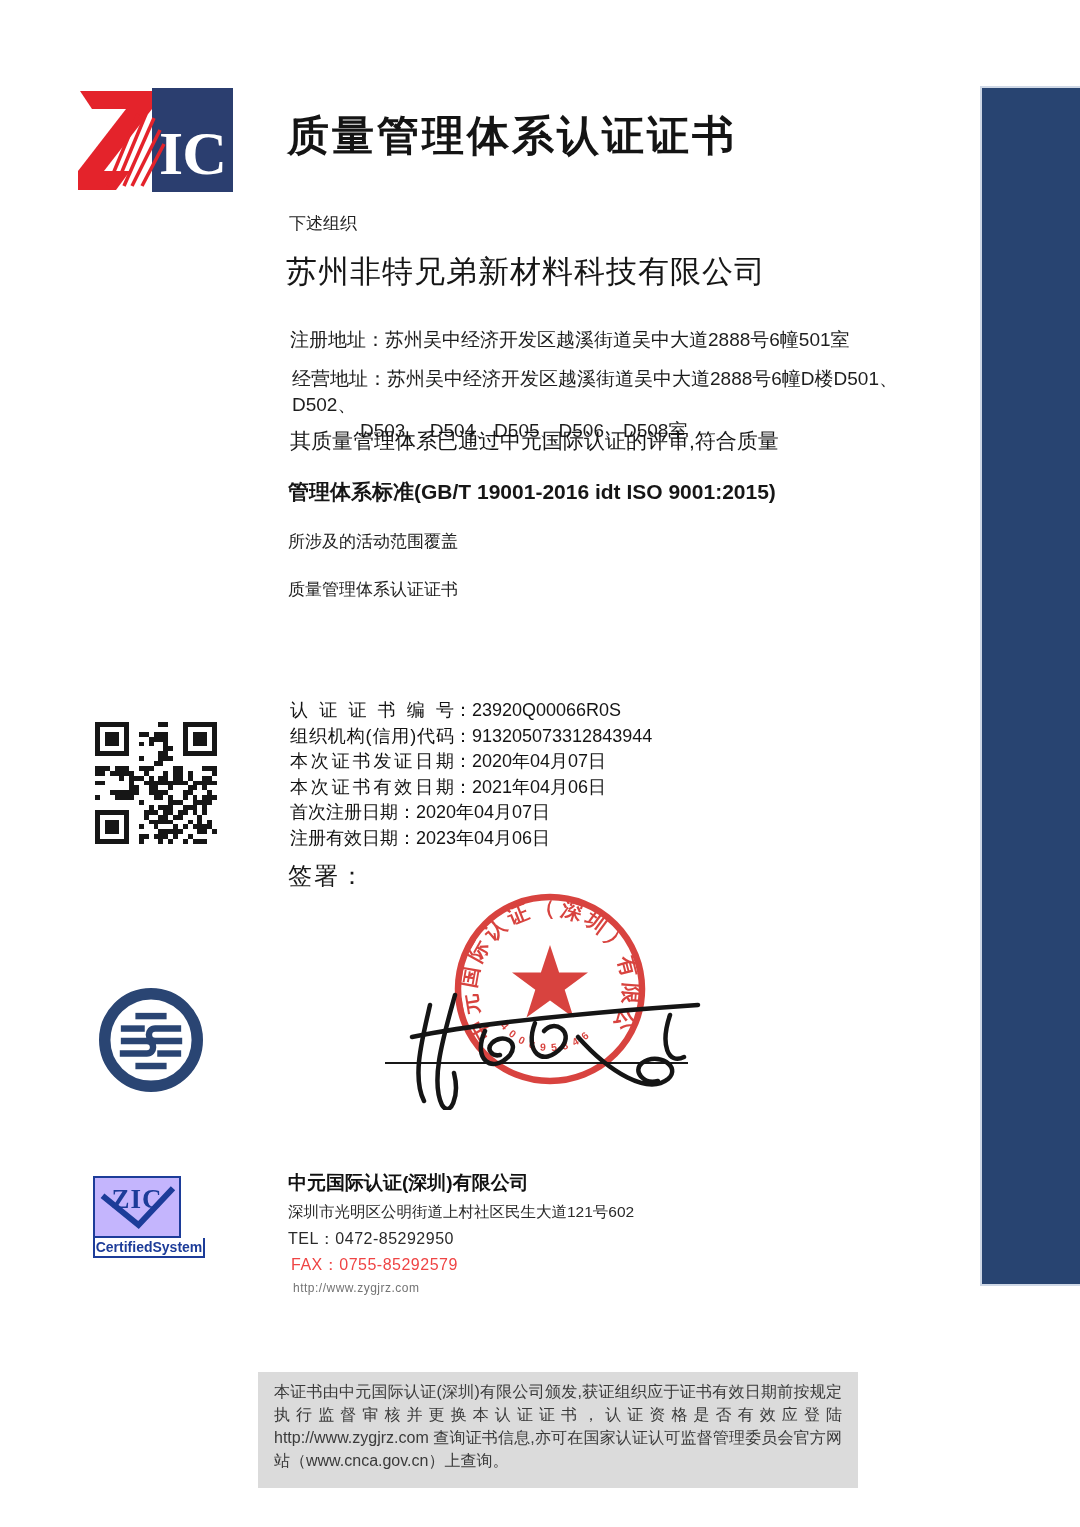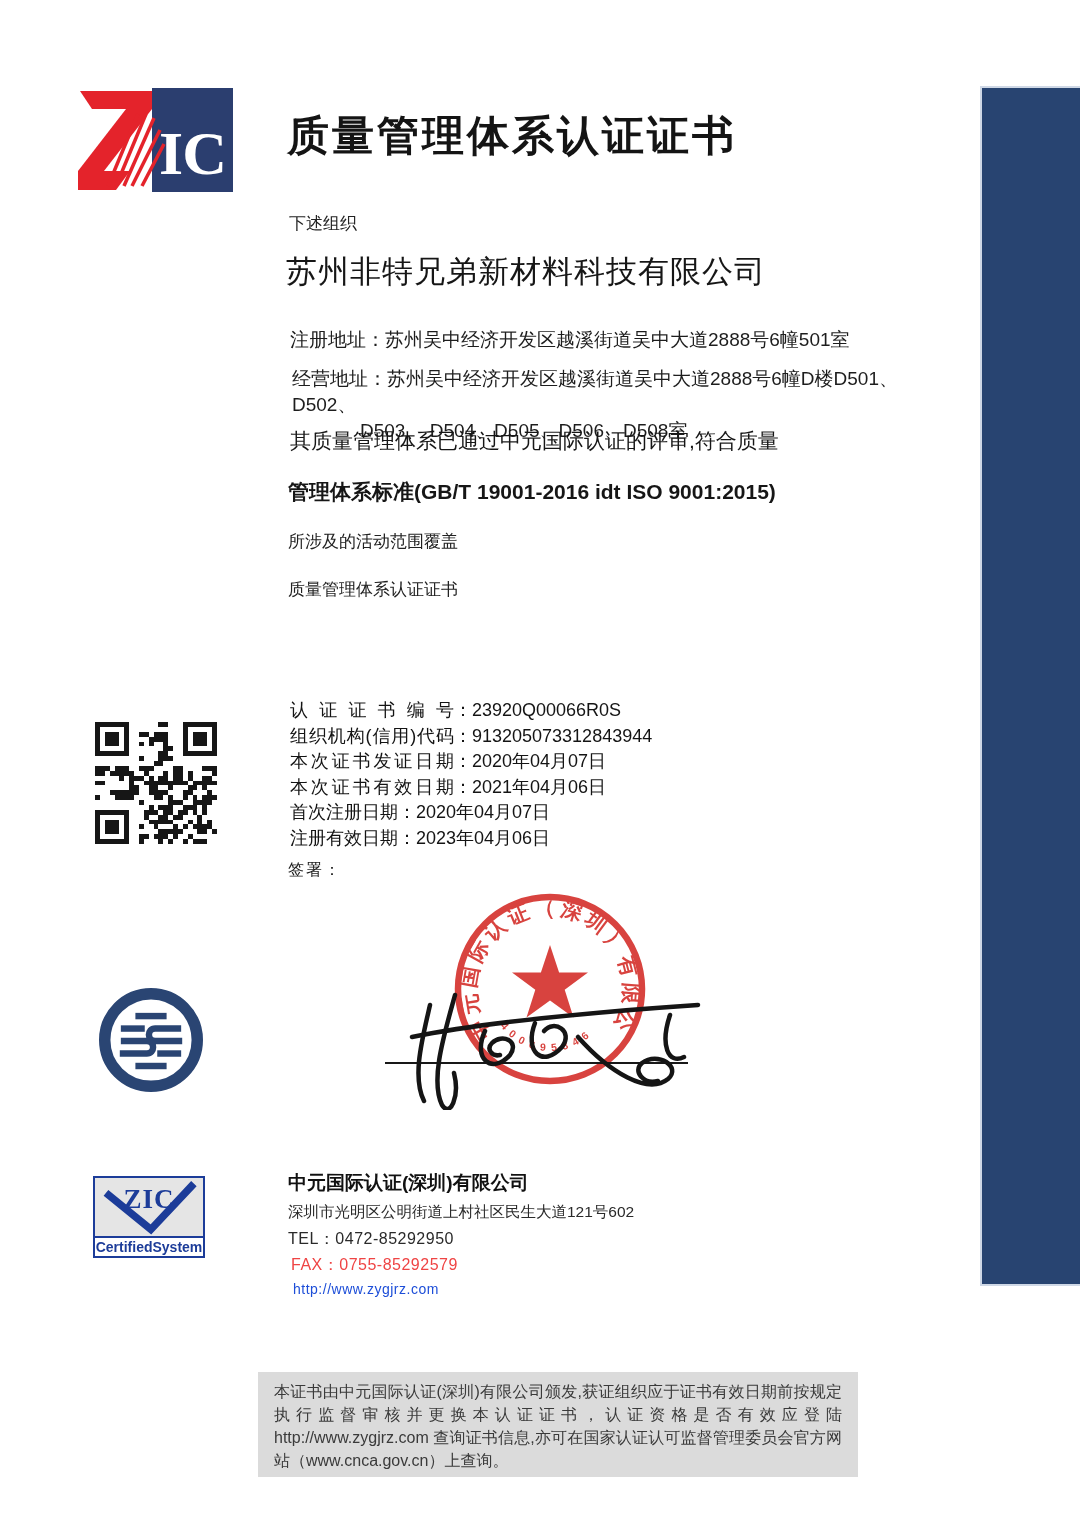--- a/index.html
+++ b/index.html
@@ -27,43 +27,43 @@
   
   .qr{left:95px;top:722px;width:122px;height:122px;}
   .qr svg{width:100%;height:100%;shape-rendering:crispEdges;}
   
   .cert-info{left:290px;top:698px;font-size:18px;line-height:25.5px;color:#141414;}
   .cert-row{white-space:nowrap;}
   .jl{display:inline-block;width:164px;text-align:justify;text-align-last:justify;}
   .colon{display:inline-block;}
   .val{display:inline-block;}
   
-  .sign-label{left:288px;top:860px;font-size:16px;color:#1a1a1a;letter-spacing:2px;}
+  .sign-label{left:288px;top:860px;font-size:24px;color:#1a1a1a;letter-spacing:2px;}
   .stamp{left:450px;top:889px;width:200px;height:200px;opacity:.92;}
   .sig{left:400px;top:985px;width:310px;height:125px;}
   .sig-line{left:385px;top:1062px;width:303px;height:2px;background:#181818;}
   
   .emblem{left:99px;top:988px;width:104px;height:104px;}
   .badge{left:93px;top:1176px;width:130px;color:#1c3c99;}
-  .badge-box{position:relative;width:112px;height:62px;border:2.5px solid #1c3c99;box-sizing:border-box;background:#e5e5e5;}
+  .badge-box{position:relative;width:88px;height:62px;border:2.5px solid #1c3c99;box-sizing:border-box;background:#c4b5fd;}
   .badge-box svg{position:absolute;left:0;top:0;width:100%;height:100%;}
   .badge-zic{position:absolute;left:0;right:0;top:6px;text-align:center;
     font-family:"Liberation Serif","DejaVu Serif",serif;font-weight:700;font-size:27px;letter-spacing:1px;}
   .badge-sys{width:112px;border:2.5px solid #1c3c99;border-top:none;box-sizing:border-box;
     text-align:center;font-weight:700;font-size:14px;padding:1px 0;background:#fff;}
   .badge-isos{margin-top:5px;font-weight:700;font-size:13.5px;line-height:17px;white-space:pre;}
   
   .issuer-name{left:288px;top:1170px;font-size:19px;font-weight:700;color:#111;}
   .issuer-address{left:288px;top:1202px;font-size:15.5px;color:#2a2a2a;}
   .issuer-tel{left:288px;top:1229px;font-size:16px;color:#2a2a2a;letter-spacing:.5px;}
   .issuer-fax{left:291px;top:1255px;font-size:16px;color:#ef4444;letter-spacing:.5px;}
-  .issuer-web{left:293px;top:1281px;font-size:14px;color:#1d4ed8;letter-spacing:.5px;}
+  .issuer-web{left:293px;top:1281px;font-size:12px;color:#737373;letter-spacing:.5px;}
   
   .footer-box{left:258px;top:1372px;width:600px;box-sizing:border-box;background:#dbdbdb;
-    padding:8px 16px 5px;font-size:16px;line-height:23px;color:#3a3a3a;text-align:justify;}
+    padding:8px 16px 16px;font-size:16px;line-height:23px;color:#3a3a3a;text-align:justify;}
 </style>
 </head>
 <body>
 
 <div class="page">
 
   <div class="abs side-band"></div>
 
   <div class="abs cert-title">质量管理体系认证证书</div>
 

